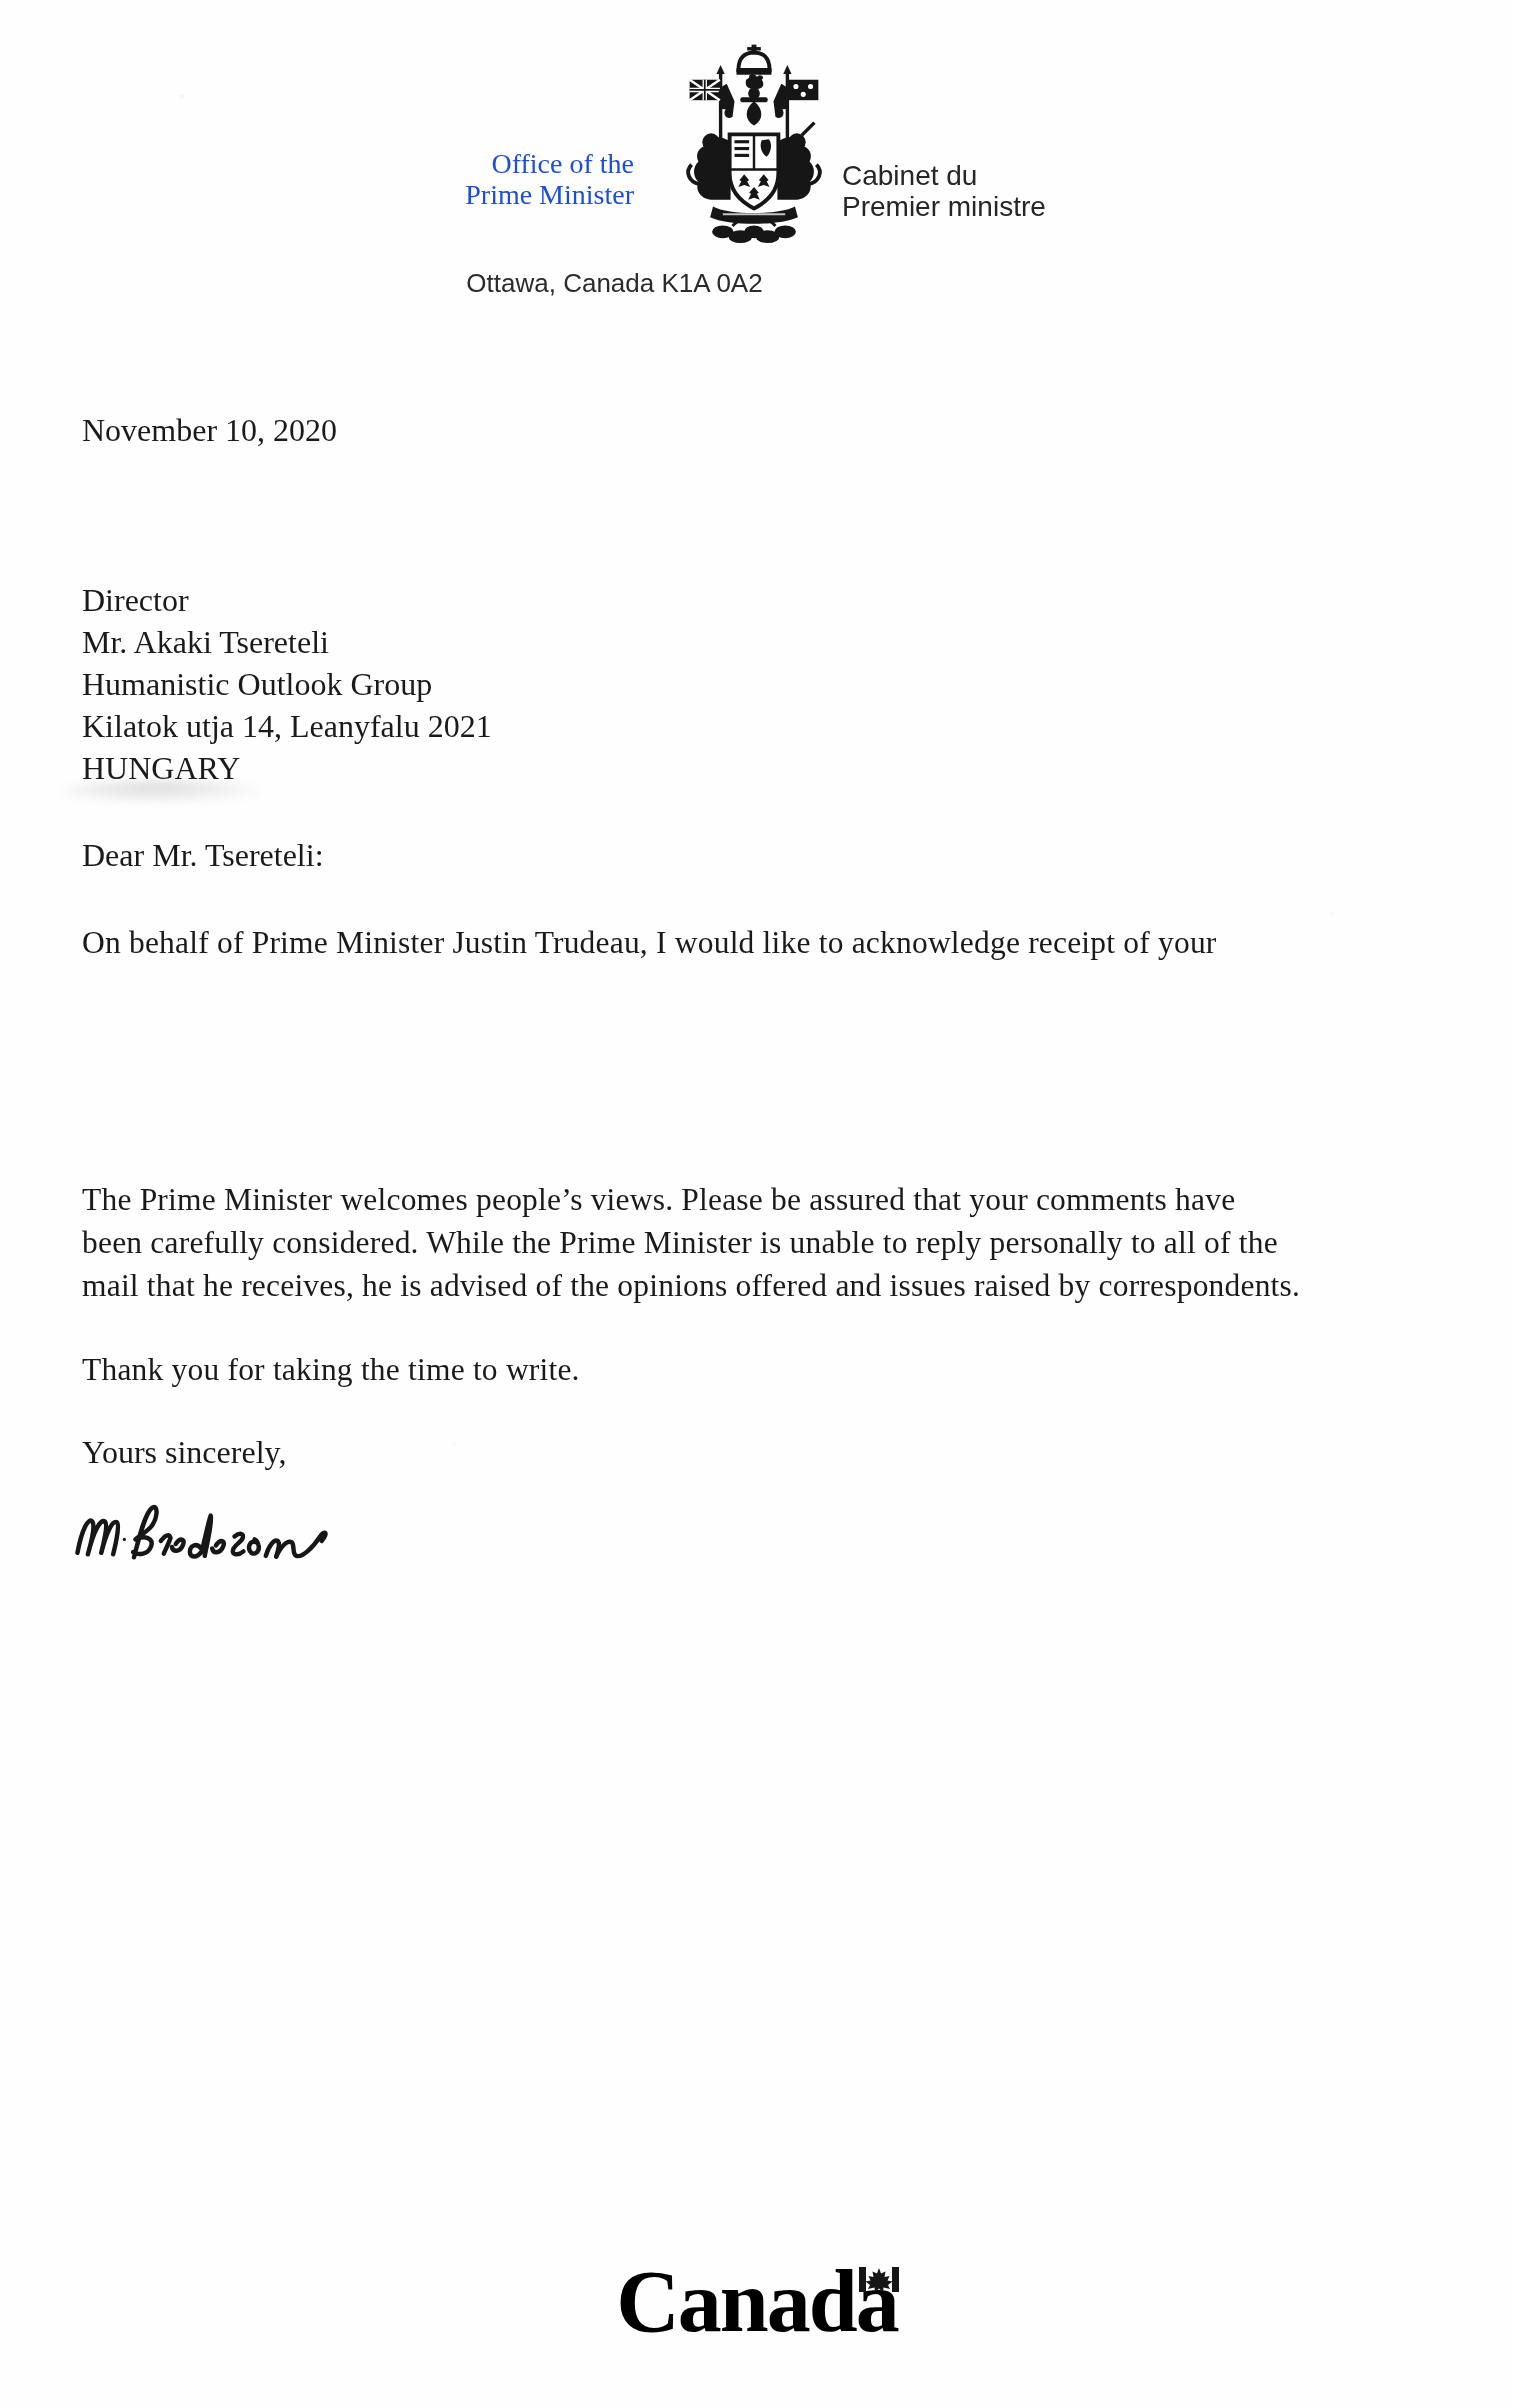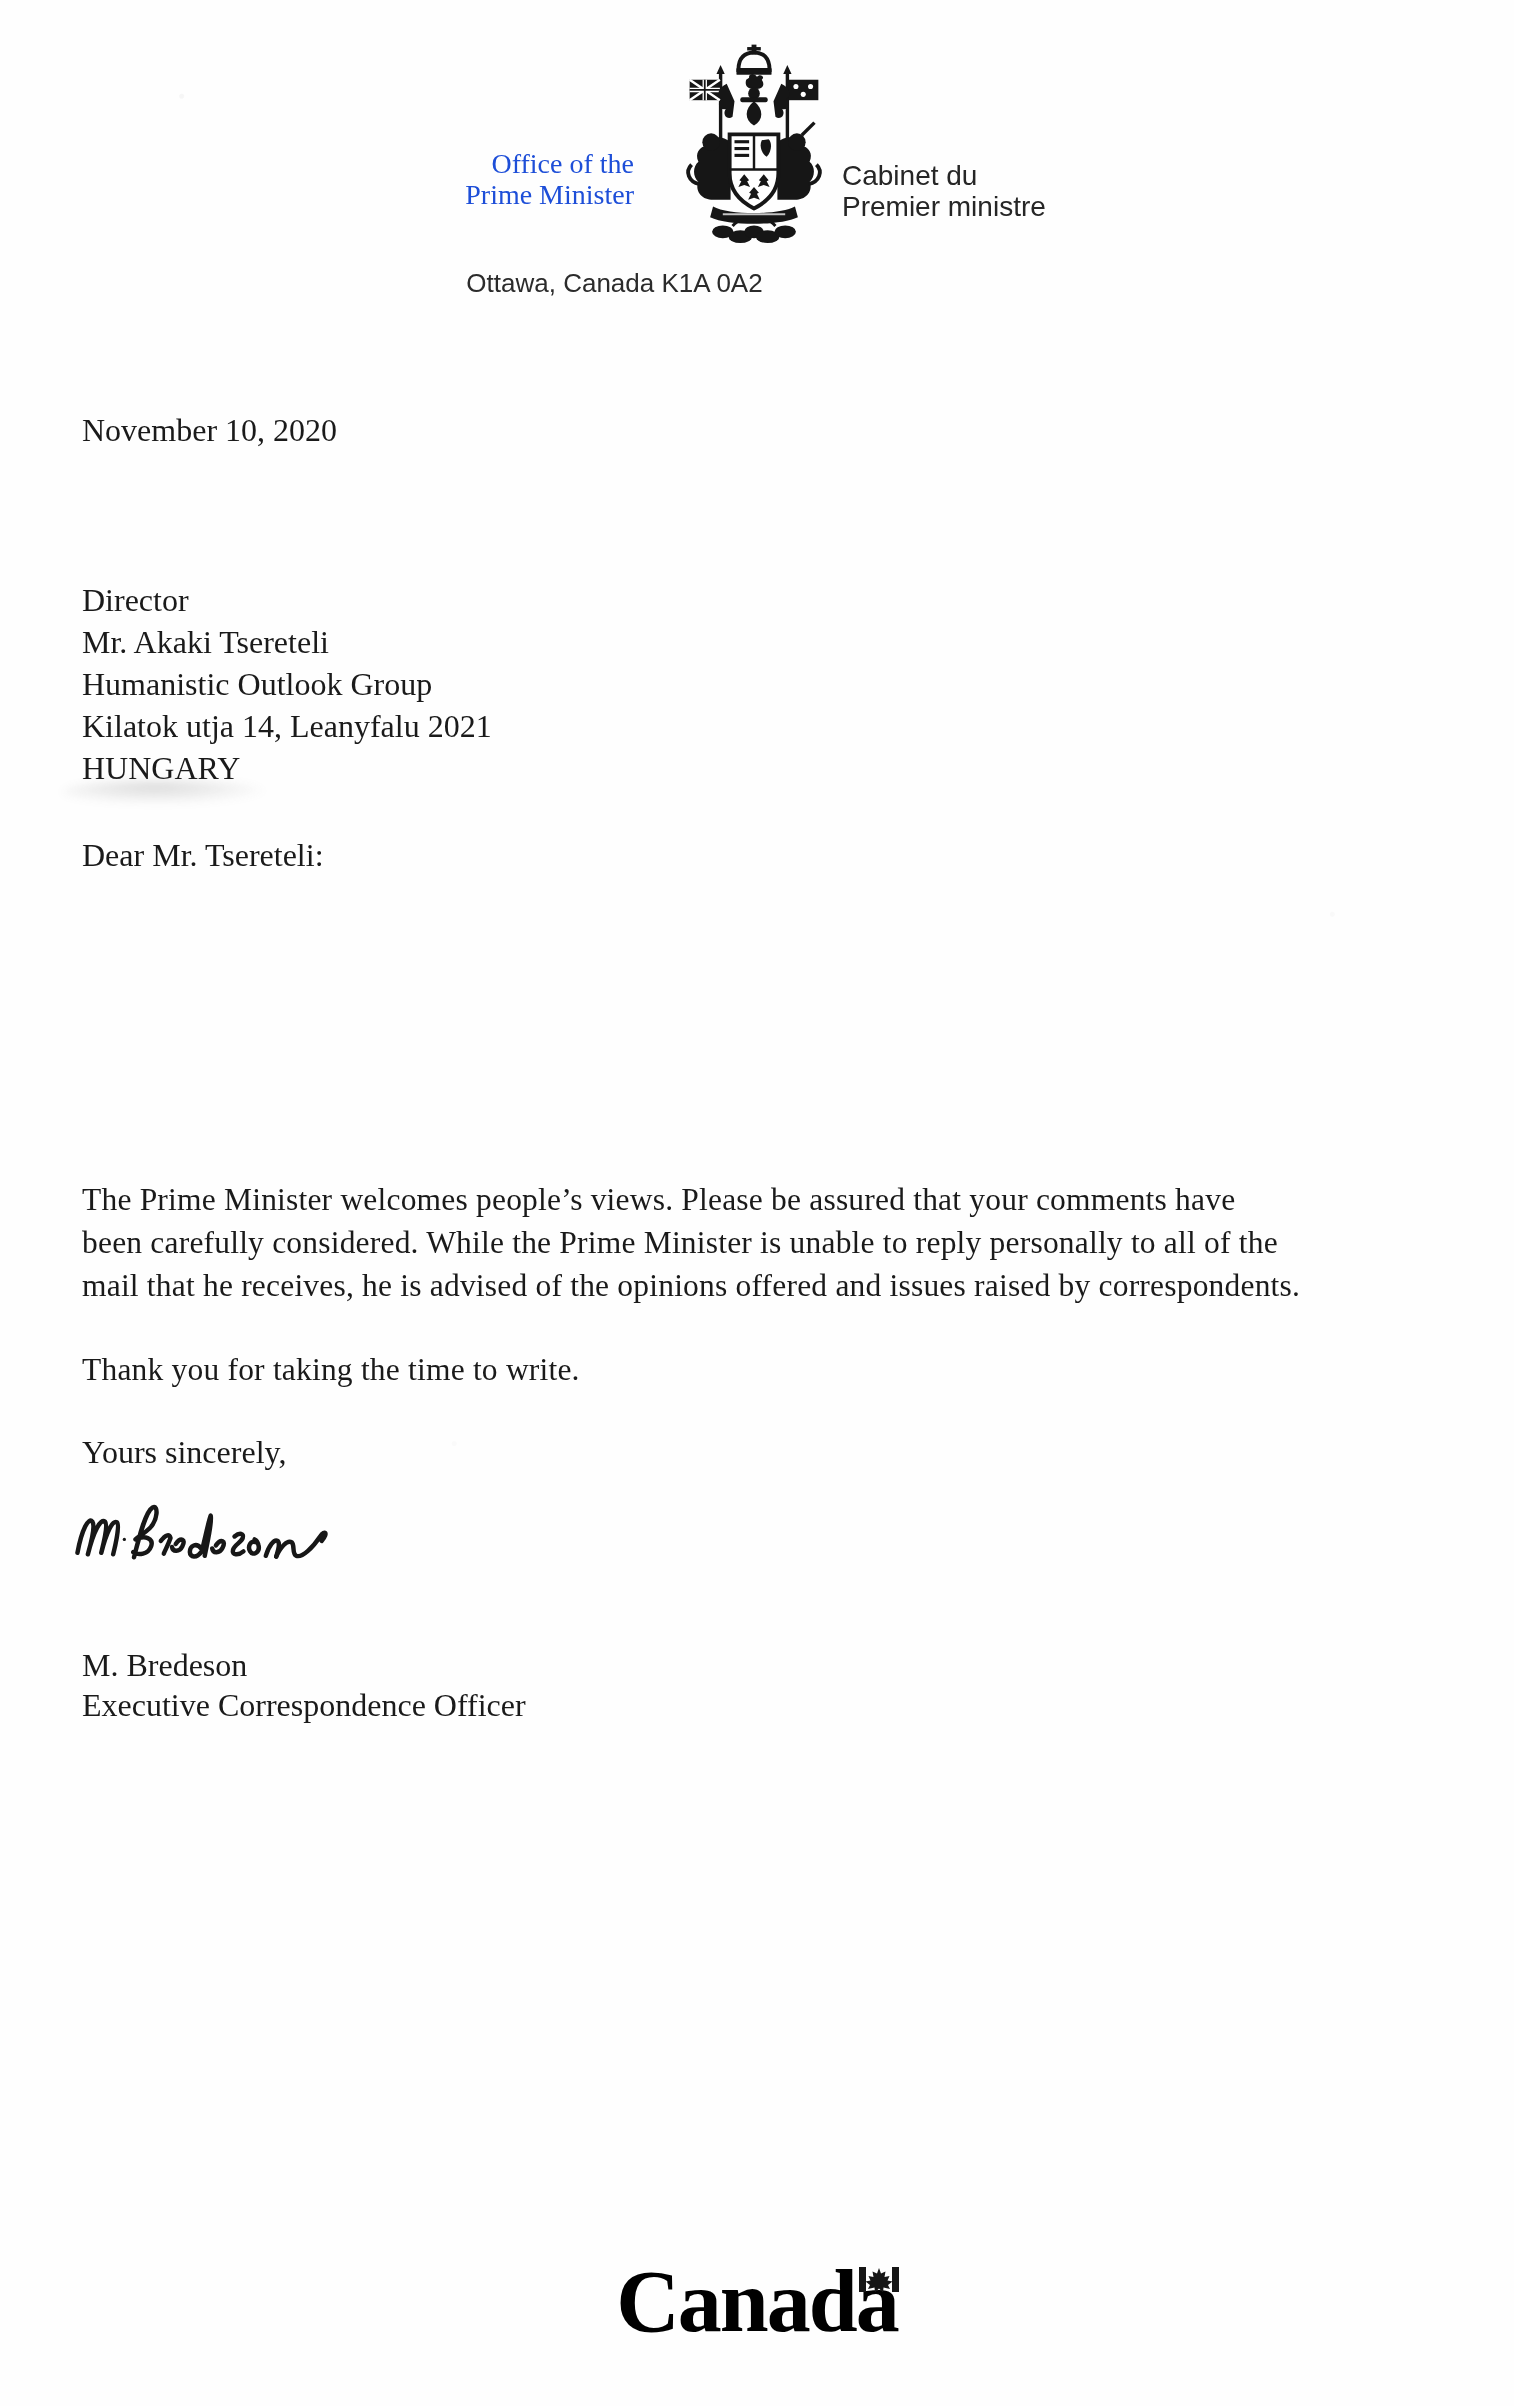--- a/index.html
+++ b/index.html
@@ -164,20 +164,21 @@
     <div class="serifline">Humanistic Outlook Group</div>
     <div class="serifline">Kilatok utja 14, Leanyfalu 2021</div>
     <div class="serifline">HUNGARY</div>
   </div>
 
   <div class="smudge"></div>
 
   <div class="salutation serifline">Dear Mr. Tsereteli:</div>
 
   <div class="para p1">
+    <div class="serifline">On behalf of Prime Minister Justin Trudeau, I would like to acknowledge receipt of your</div>
   </div>
   <div class="para p3">
     <div class="serifline">The Prime Minister welcomes people’s views. Please be assured that your comments have</div>
     <div class="serifline">been carefully considered. While the Prime Minister is unable to reply personally to all of the</div>
     <div class="serifline">mail that he receives, he is advised of the opinions offered and issues raised by correspondents.</div>
   </div>
   <div class="para p4">
     <div class="serifline">Thank you for taking the time to write.</div>
   </div>
 
@@ -192,24 +193,20 @@
       <path d="M142,76 C149,66 156,70 151,79 C147,87 138,87 137,80"></path>
       <path d="M176,82 C170,74 161,78 161,87 C161,94 170,96 177,86 C182,66 186,46 189,38 C191,48 184,76 181,92"></path>
       <path d="M196,78 C203,68 210,72 205,81 C201,89 192,89 191,82"></path>
       <path d="M221,66 C228,60 234,62 232,68 C230,74 221,77 219,84 C217,91 226,92 233,86"></path>
       <path d="M250,74 C243,70 238,79 242,86 C246,93 256,87 253,77 C252,73 250,71 248,70"></path>
       <path d="M263,92 C267,79 274,69 279,72 C283,76 279,86 277,93"></path>
       <path d="M277,93 C283,80 292,70 298,74 C302,78 298,89 304,92 C312,95 326,81 336,66 C343,56 347,62 338,72"></path>
     </g>
   </svg>
 
-  <div class="signer">
-    <div class="serifline">M. Bredeson</div>
-    <div class="serifline">Executive Correspondence Officer</div>
-  </div>
 
   <div class="footer-wordmark">
     <span class="wordmark-wrap">
       <span class="wordmark-text">Canada</span>
       <svg class="wordmark-flag" width="40" height="25" viewBox="0 0 40 25">
         <g fill="#161616">
           <rect x="0" y="0" width="7" height="25"></rect>
           <rect x="33" y="0" width="7" height="25"></rect>
           <path d="M20,1 L22,6.5 L26.5,4.5 L25.5,10 L30.5,9 L28.5,13.5 L33.5,14.5 L29,18 L31,22 L24.5,20.5 L24,25.5 L20,21.5 L16,25.5 L15.5,20.5 L9,22 L11,18 L6.5,14.5 L11.5,13.5 L9.5,9 L14.5,10 L13.5,4.5 L18,6.5 Z"></path>
         </g>

